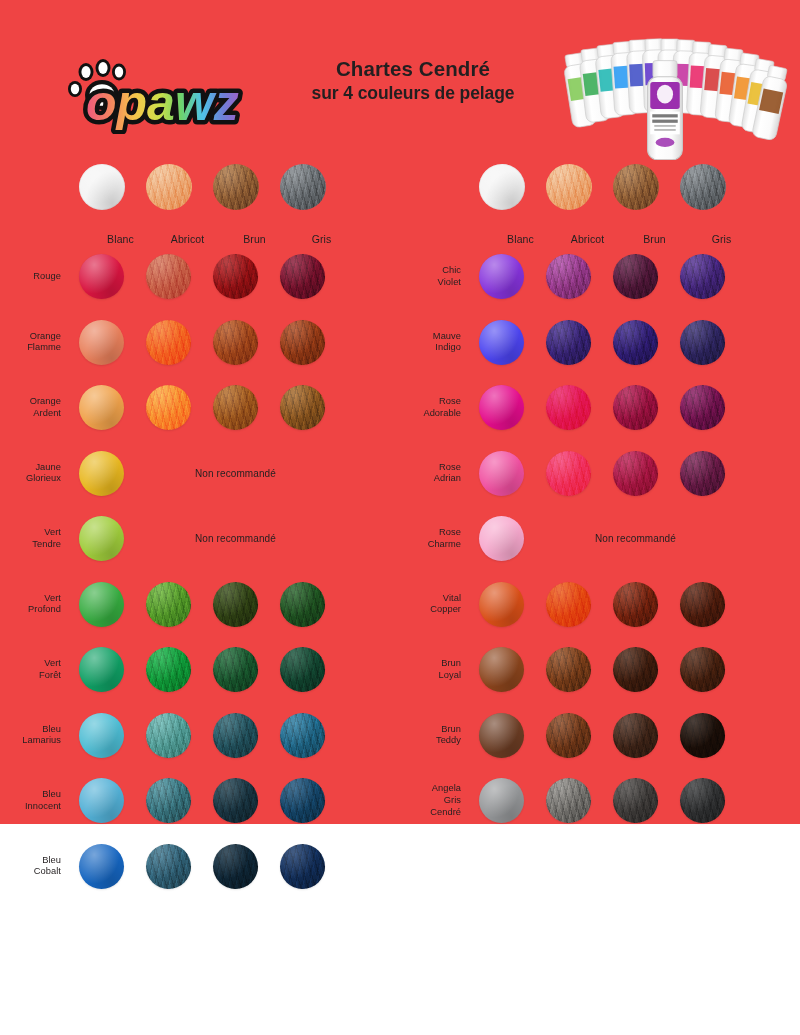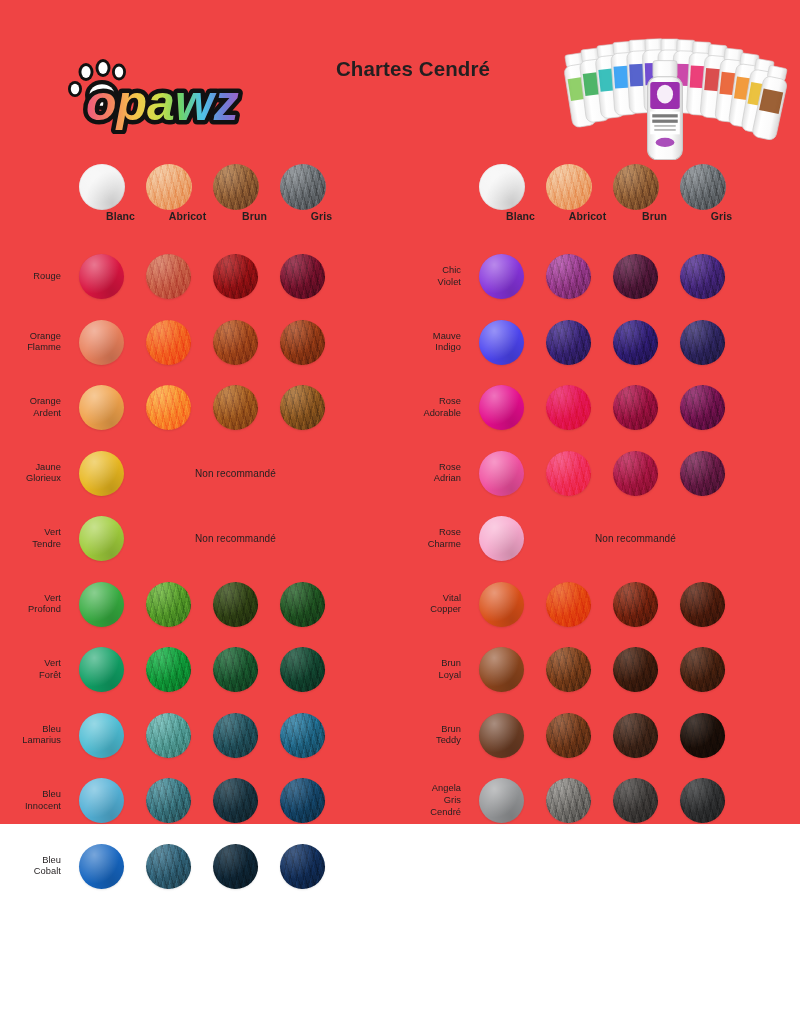--- a/index.html
+++ b/index.html
@@ -47,21 +47,21 @@
   .head-label { width: 68px; flex: 0 0 68px; }
   .head-cell {
     flex: 0 0 67px; width: 67px;
     display: flex; flex-direction: column; align-items: center;
   }
   .base-swatch {
     width: 46px; height: 46px; border-radius: 50%;
     position: relative; overflow: hidden;
   }
   .base-name {
-    margin-top: 0; font-size: 10.5px; font-weight: bold;
+    margin-top: 23px; font-size: 10.5px; font-weight: normal;
     color: #231f20; letter-spacing: .1px; white-space: nowrap; padding-left: 38px;
   }
 
   .dye-row { display: flex; height: 65.5px; align-items: center; }
   .dye-label {
     width: 68px; flex: 0 0 68px;
     text-align: right; padding-right: 7px;
     font-size: 9.3px; line-height: 1.25; color: #231f20;
     letter-spacing: .05px;
   }
@@ -152,20 +152,21 @@
         </g>
         <g>
           <text x="28" y="62" font-family="'Liberation Sans', sans-serif" font-size="50" font-weight="bold" font-style="italic" fill="#111" stroke="#111" stroke-width="9" stroke-linejoin="round">opawz</text>
           <text x="28" y="62" font-family="'Liberation Sans', sans-serif" font-size="50" font-weight="bold" font-style="italic" fill="url(#rbw)">opawz</text>
         </g>
       </svg>
     </div>
 
     <div class="title-block">
       <div class="title-main">Chartes Cendré</div>
+      <div class="title-sub">sur 4 couleurs de pelage</div>
     </div>
 
     <div class="bottles">
       <svg viewBox="0 0 248 124" xmlns="http://www.w3.org/2000/svg" aria-hidden="true">
         <defs>
           <linearGradient id="btl" x1="0" y1="0" x2="1" y2="0">
             <stop offset="0%" stop-color="#e2e2e2"></stop>
               <stop offset="25%" stop-color="#ffffff"></stop>
             <stop offset="70%" stop-color="#fafafa"></stop>
               <stop offset="100%" stop-color="#d8d8d8"></stop>

